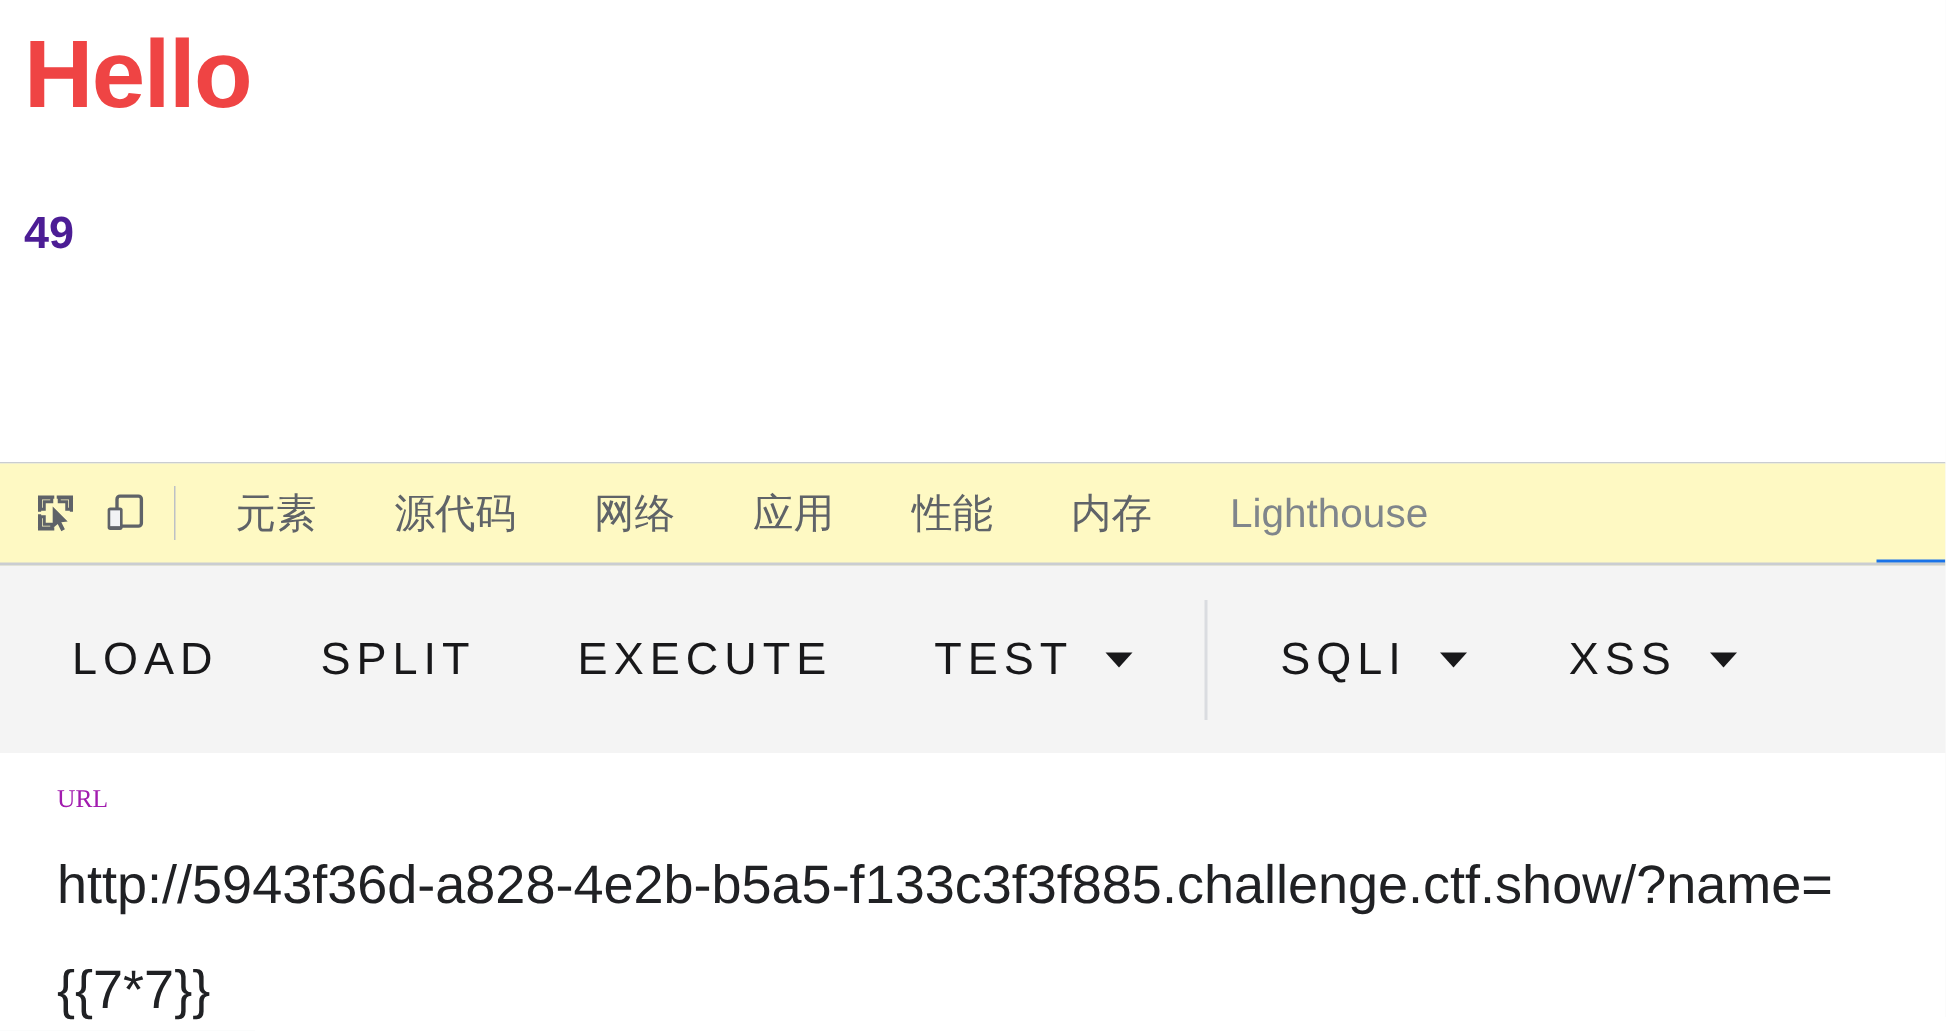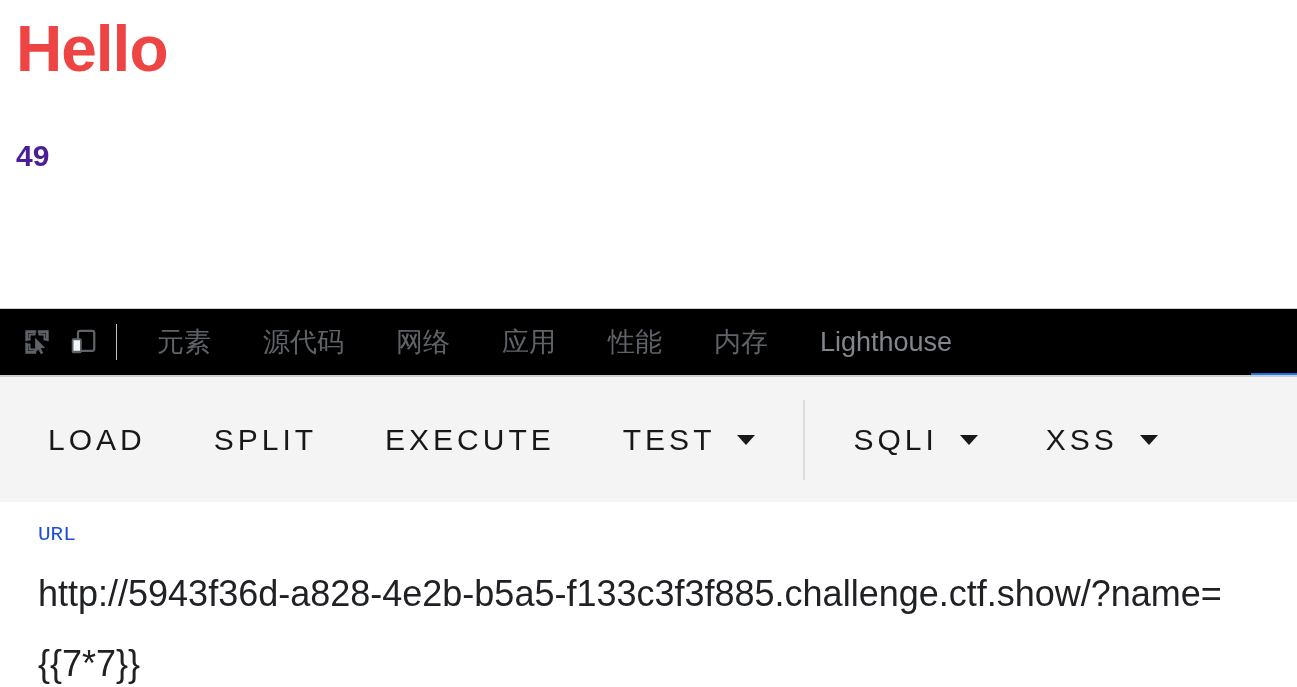--- a/index.html
+++ b/index.html
@@ -46,21 +46,21 @@
     box-sizing: border-box;
     display: flex;
     flex-direction: column;
   }
 
   
   .dt-tabbar {
     height: 66px;
     display: flex;
     align-items: center;
-    background: #000000;
+    background: #fef9c3;
     border-bottom: 2px solid #cacdd1;
     position: relative;
     flex: 0 0 auto;
     padding-left: 14px;
     overflow: hidden;
   }
   .dt-icon-btn {
     width: 46px;
     height: 46px;
     display: flex;
@@ -145,23 +145,23 @@
 
   
   .dt-body {
     background: #ffffff;
     flex: 1 1 auto;
     padding: 22px 38px 0 38px;
     box-sizing: border-box;
     overflow: hidden;
   }
   .url-label {
-    font-family: Liberation Mono, monospace;
-    font-size: 21px;
-    color: #1d4ed8;
+    font-family: Liberation Serif, serif;
+    font-size: 17px;
+    color: #a21caf;
     line-height: 1;
     margin-bottom: 14px;
   }
   .url-value {
     font-family: "Liberation Sans Narrow", "Liberation Sans", sans-serif;
     font-size: 36px;
     color: #202124;
     line-height: 1.95;
     word-break: break-all;
     margin: 0;

